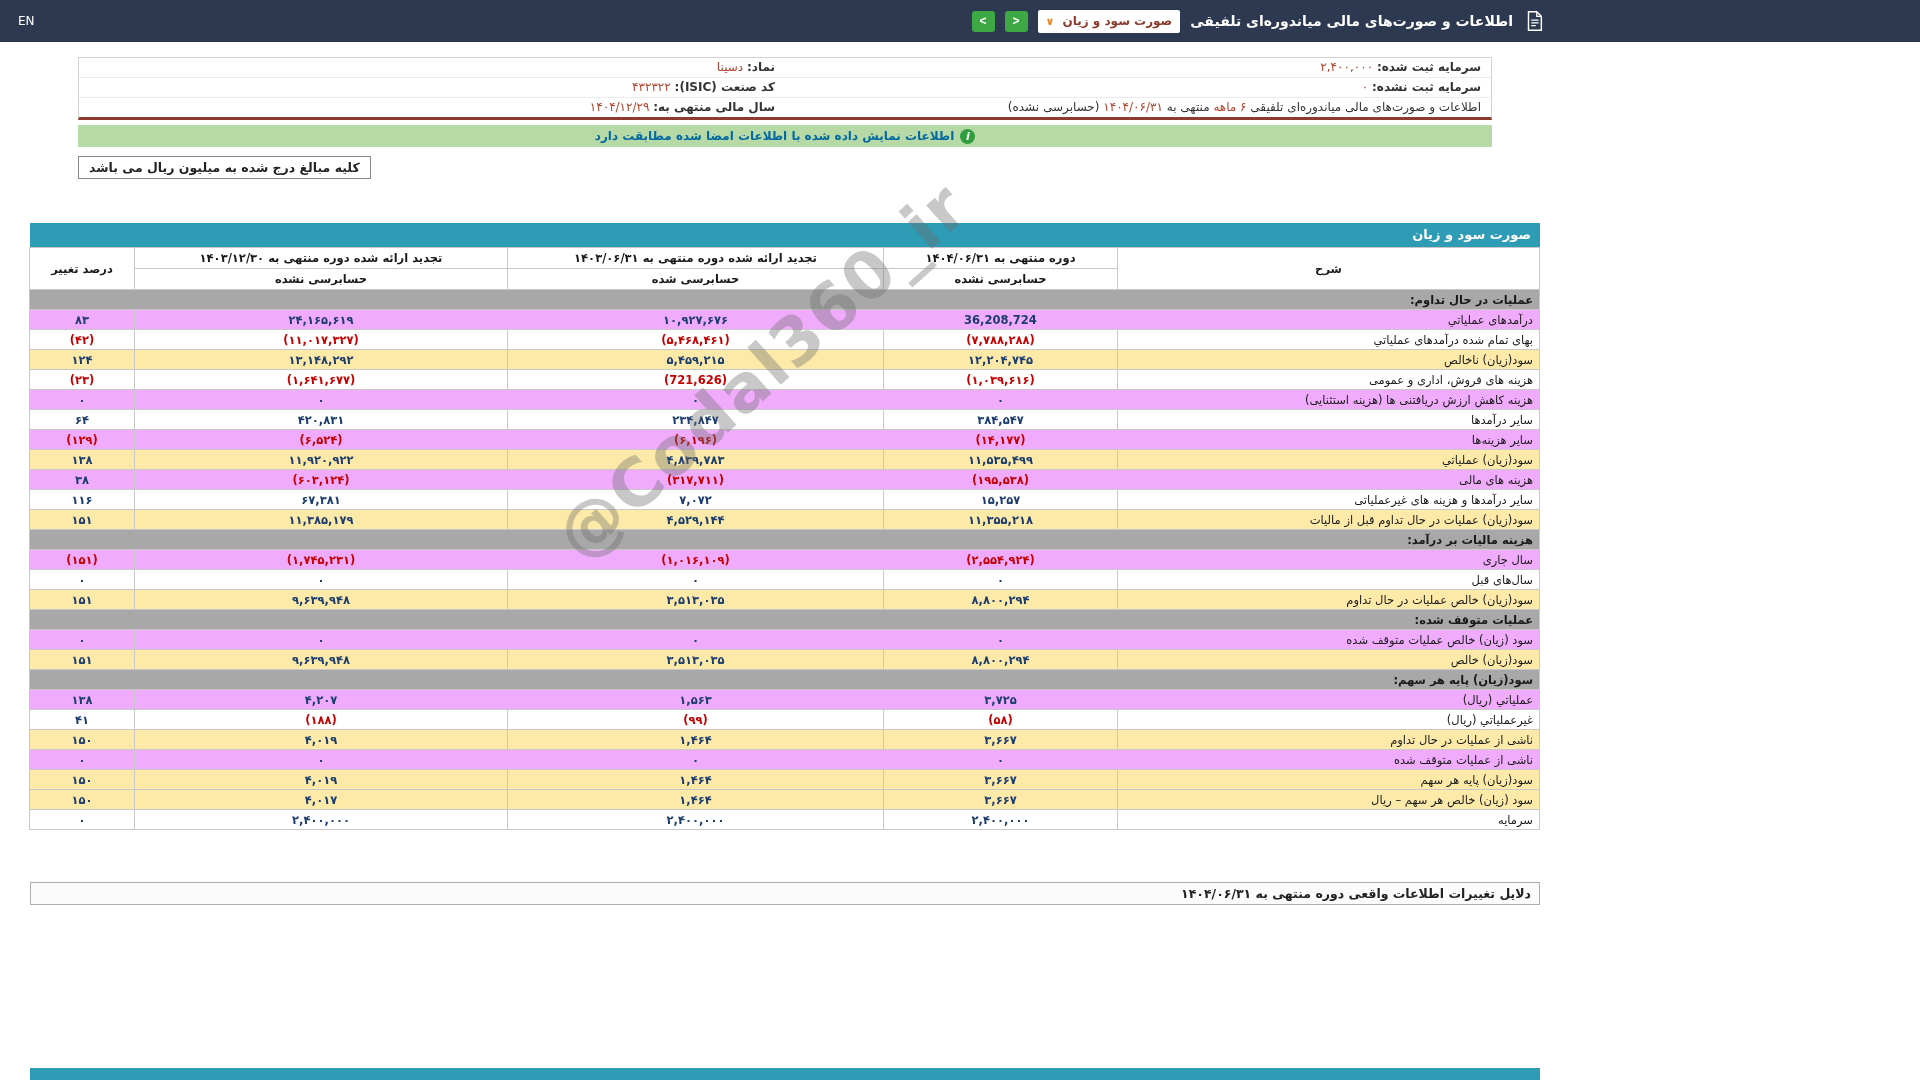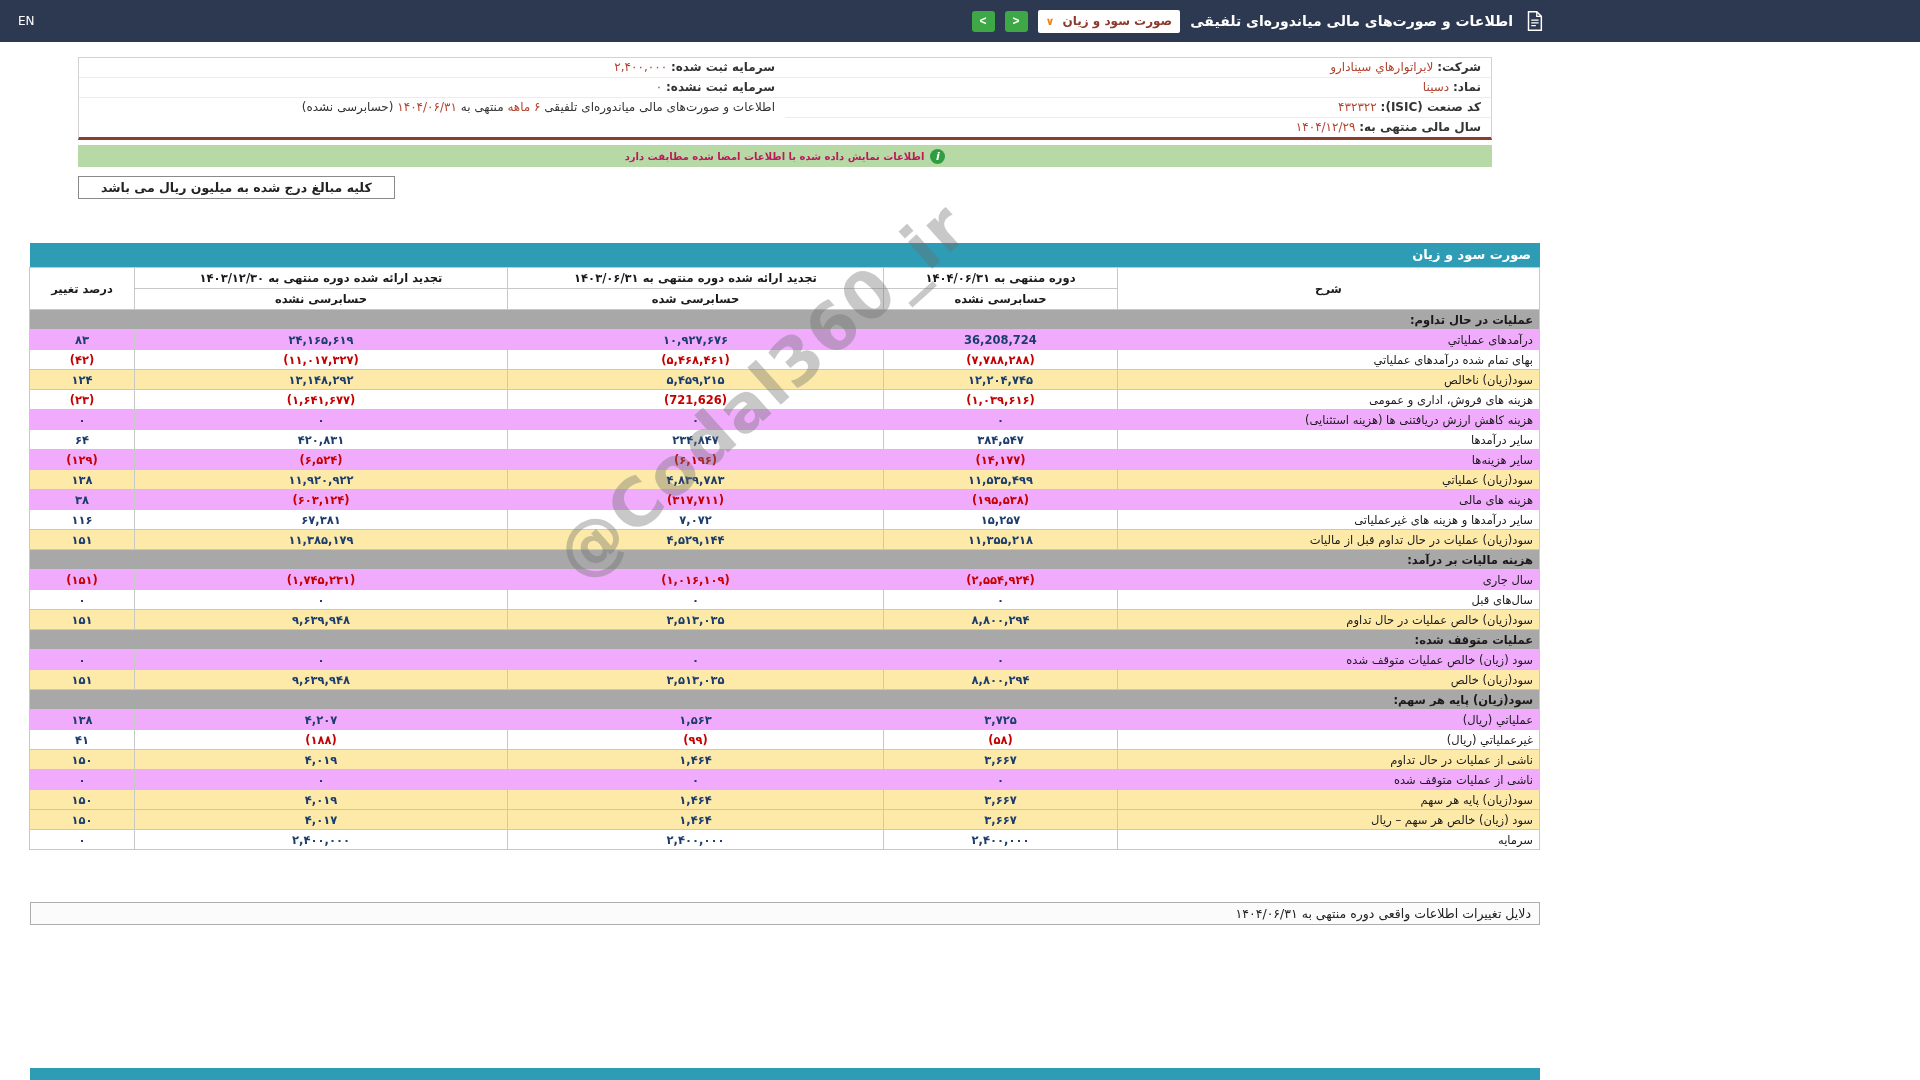--- a/index.html
+++ b/index.html
@@ -50,32 +50,32 @@
   .info-grid .info-cell:nth-last-child(-n+2) { border-bottom:none; }
   .info-cell .lbl { font-weight:bold; color:#333; }
   .info-cell .val { color:#b2432f; }
   .info-cell .red { color:#b2432f;margin-top:16px; }
 
   
   .match-bar {
     margin-top:5px; height:22px; background:#b7d9a6;
     display:flex; align-items:center; justify-content:center; gap:6px;
   }
-  .match-bar .txt { color:#be185d; font-size:10px; font-weight:bold; }
+  .match-bar .txt { color:#0369a1; font-size:12px; font-weight:bold; }
   .info-ico {
     width:15px; height:15px; border-radius:50%; background:#2f9e41; color:#fff;
     display:inline-flex; align-items:center; justify-content:center;
     font-size:11px; font-weight:bold; font-style:italic; flex:0 0 auto;
   }
 
   
   .unit-wrap { margin-top:9px; text-align:left; }
   .unit-box {
     display:inline-block; border:1px solid #8a8a8a; background:#fff;
-    padding:3px 22px; font-size:12.5px; font-weight:bold; color:#222;
+    padding:3px 10px; font-size:12.5px; font-weight:bold; color:#222;
   }
 
   
   .table-wrap { position:relative; margin-top:44px; }
   .table-title {
     height:24px; line-height:24px; background:#2e9cb5; color:#fff;
     font-size:13px; font-weight:bold; padding-right:9px;
   }
   table.pl { width:100%; border-collapse:collapse; table-layout:fixed; font-size:11.5px; }
   .pl th, .pl td { border:1px solid #c8c8c8; padding:2.5px 6px; }
@@ -96,21 +96,21 @@
   .watermark {
     position:absolute; left:470px; top:110px; z-index:5; pointer-events:none;
     transform:rotate(-42deg); transform-origin:center;
     font-size:66px; font-weight:bold; letter-spacing:2px;
     color:rgba(110,110,110,0.38); direction:ltr; white-space:nowrap;
   }
 
   
   .reasons-bar {
     margin-top:52px; border:1px solid #adadad; background:#fbfbfb;
-    padding:3px 8px; font-size:12.5px; font-weight:normal; color:#222;
+    padding:3px 8px; font-size:12.5px; font-weight:bold; color:#222;
   }
   .footer-teal {
     position:absolute; left:30px; top:1068px; width:1510px; height:14px;
     background:#2e9cb5;
   }
 </style>
 </head>
 <body>
 
 <div class="navbar">
@@ -130,24 +130,20 @@
     <button class="nav-btn">&lt;</button>
     <button class="nav-btn">&gt;</button>
   </div>
   <span class="nav-en">EN</span>
 </div>
 
 <div class="content">
 
   <div class="info-box inset">
     <div class="info-grid">
-      <div class="info-cell">
-        <span class="lbl">شرکت:</span>
-        <span class="val">لابراتوارهاي سينادارو</span>
-      </div>
       <div class="info-cell">
         <span class="lbl">سرمایه ثبت شده:</span>
         <span class="val">۲,۴۰۰,۰۰۰</span>
       </div>
       <div class="info-cell">
         <span class="lbl">نماد:</span>
         <span class="val">دسينا</span>
       </div>
       <div class="info-cell">
         <span class="lbl">سرمایه ثبت نشده:</span>

